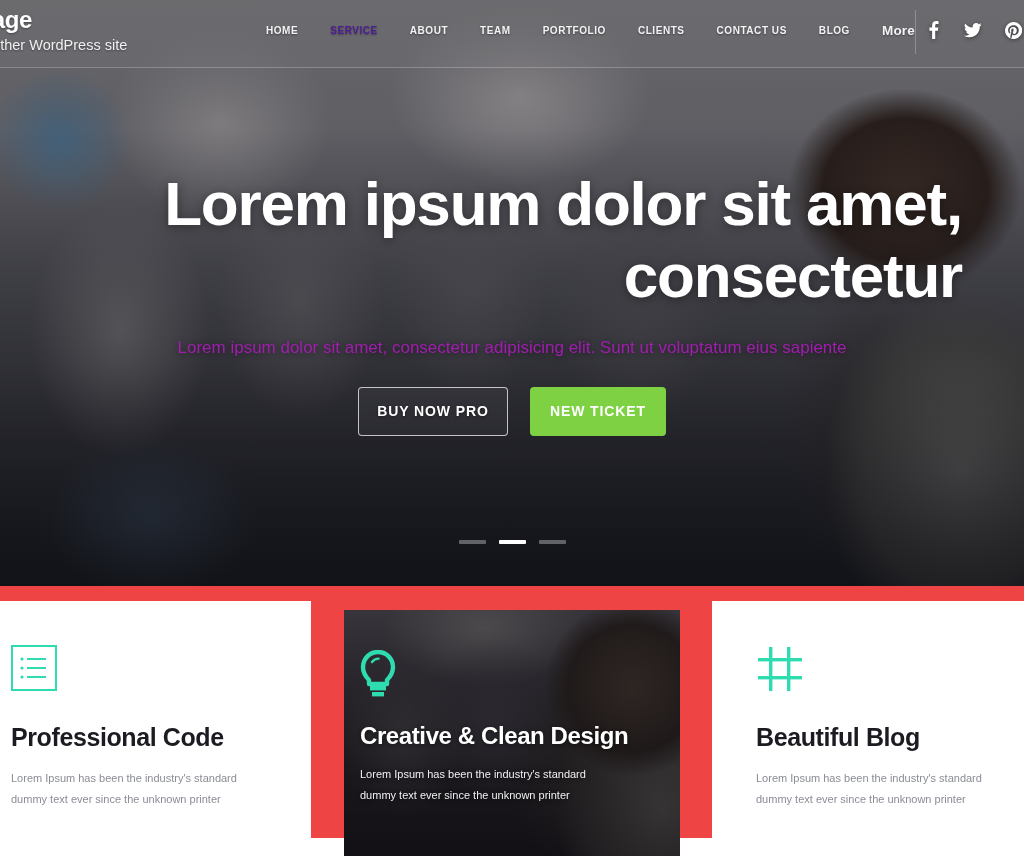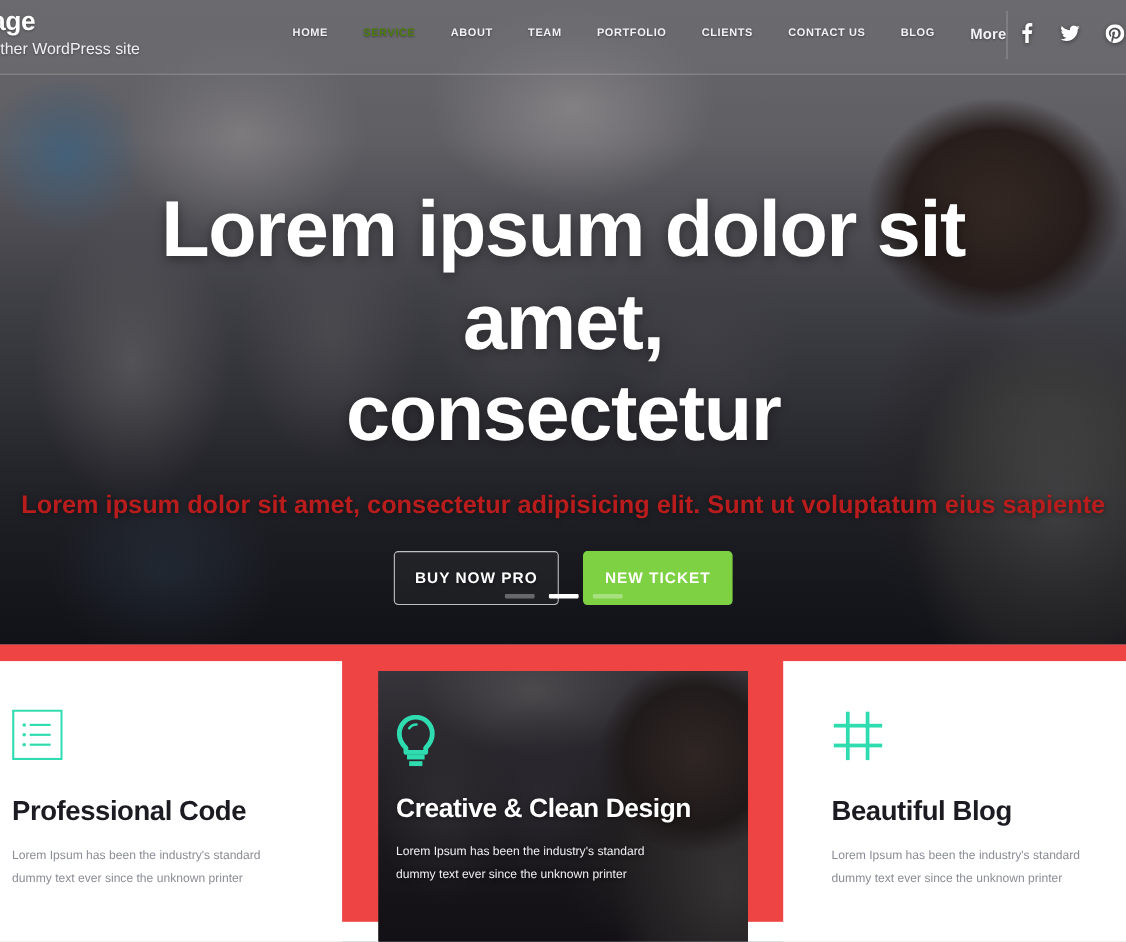--- a/index.html
+++ b/index.html
@@ -77,21 +77,21 @@
     display: flex; align-items: center; gap: 0;
     white-space: nowrap;
   }
   .nav-item {
     font-size: 10px; font-weight: 700; letter-spacing: 0.55px;
     color: #f3f3f5; text-decoration: none;
     padding: 0 16px;
     text-shadow: 0 1px 2px rgba(0,0,0,0.4);
     cursor: pointer;
   }
-  .nav-item.active { color: #4d7c0f; }
+  .nav-item.active { color: #4c1d95; }
   .nav-item.more {
     font-weight: 700; letter-spacing: 0.2px; font-size: 13.5px;
     text-transform: none;
   }
 
   .social {
     position: absolute; right: 2px; top: 20px;
     display: flex; align-items: center; gap: 22px;
   }
   .social-divider {
@@ -109,28 +109,28 @@
 
   
   .hero-content {
     position: absolute; left: 0; top: 0; width: 1024px; height: 586px;
     z-index: 10;
     display: flex; flex-direction: column; align-items: center;
   }
   .hero-title {
     margin-top: 168px;
     width: 900px;
-    text-align: center;
-    font-size: 72px; line-height: 1.16; font-weight: 700;
+    text-align: right;
+    font-size: 62px; line-height: 1.16; font-weight: 700;
     color: #ffffff; letter-spacing: -1.2px;
     text-shadow: 0 2px 10px rgba(0,0,0,0.38);
   }
   .hero-sub {
     margin-top: 26px;
-    font-size: 23px; font-weight: 700; color: #b91c1c;
+    font-size: 17px; font-weight: 400; color: #a21caf;
     text-shadow: 0 1px 6px rgba(0,0,0,0.45);
   }
   .hero-buttons {
     margin-top: 29px;
     display: flex; align-items: center; gap: 22px;
   }
   .btn {
     font-size: 14px; font-weight: 700; letter-spacing: 0.9px;
     cursor: pointer; border-radius: 4px;
     display: flex; align-items: center; justify-content: center;

